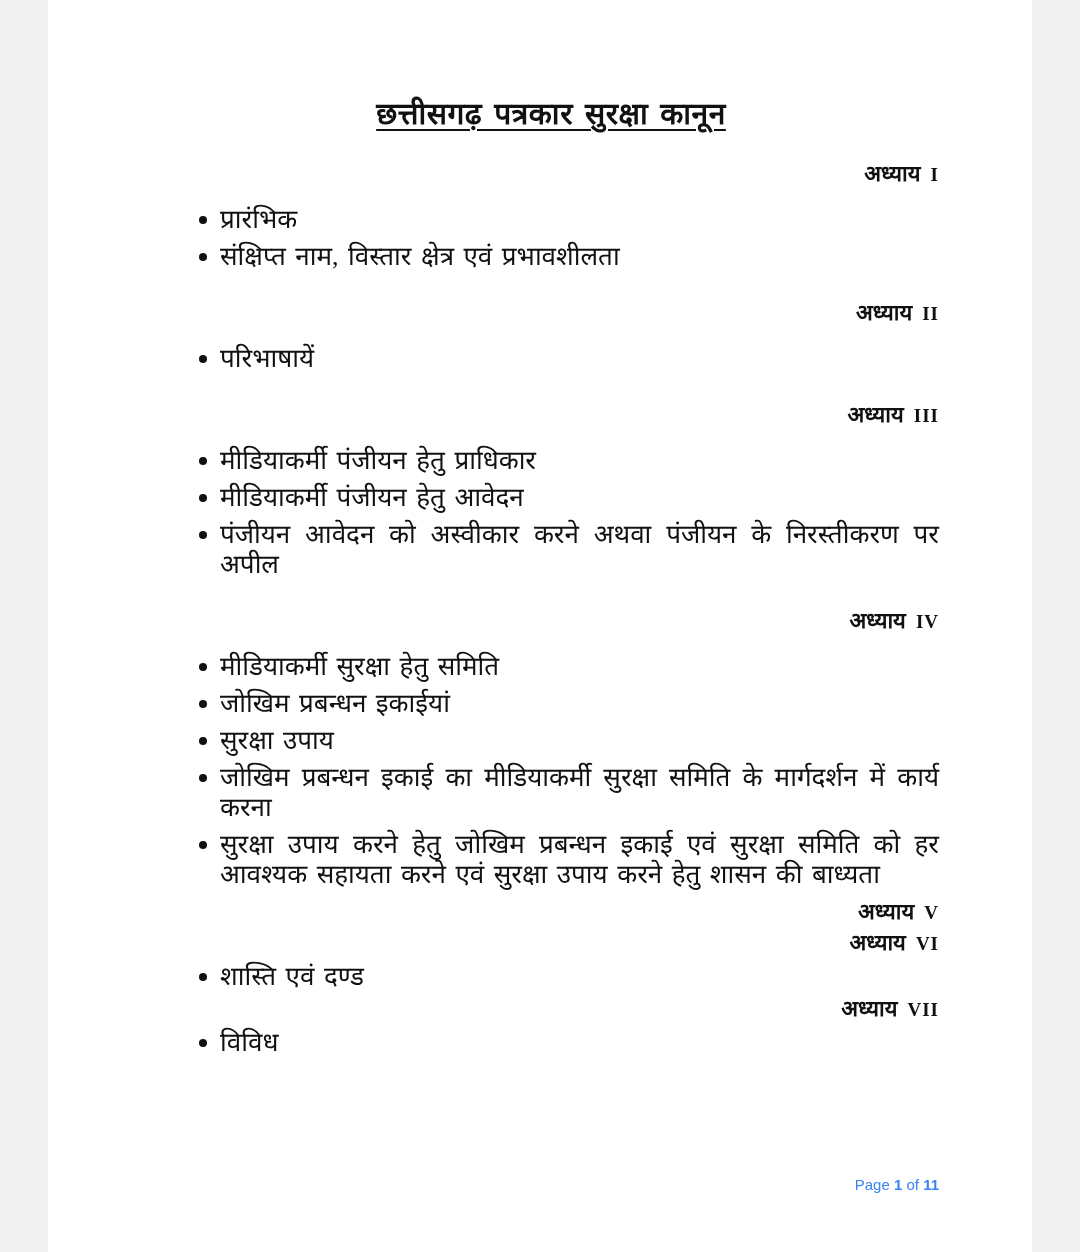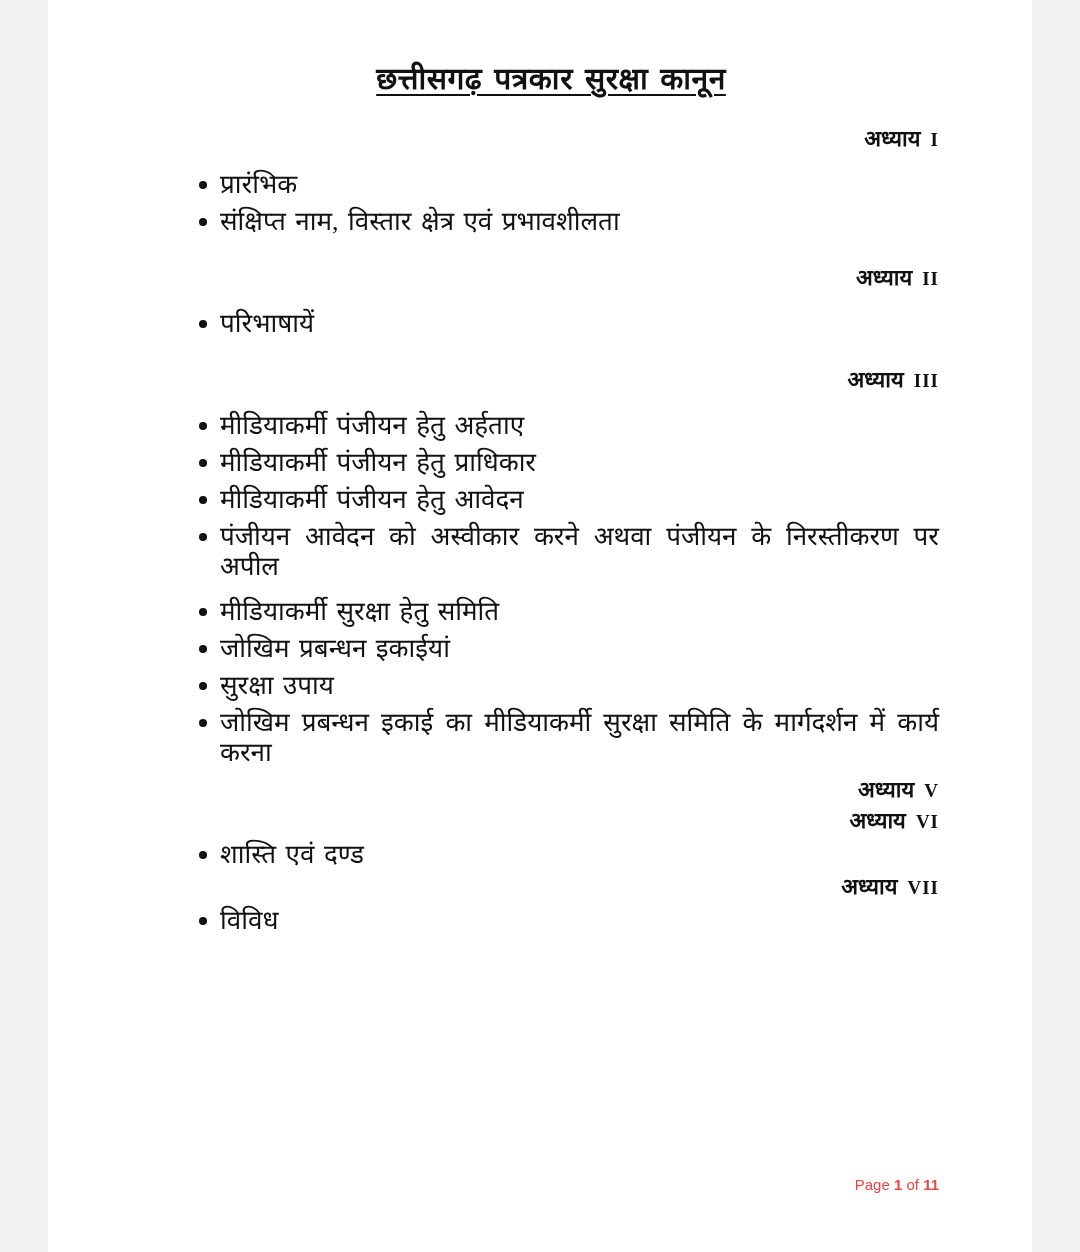--- a/index.html
+++ b/index.html
@@ -16,21 +16,21 @@
     width: 984px;
     height: 1252px;
     margin: 0 auto;
     background: #ffffff;
     box-sizing: border-box;
     padding: 0 93px 0 115px;
     overflow: hidden;
   }
   .doc-title {
     margin: 0;
-    padding-top: 57px;
+    padding-top: 92px;
     text-align: center;
     font-size: 30px;
     font-weight: bold;
     text-decoration: underline;
     text-underline-offset: 5px;
     text-decoration-thickness: 2px;
     word-spacing: 4px;
     letter-spacing: 0.5px;
   }
   .section-heading {
@@ -77,21 +77,21 @@
     height: 8px;
     border-radius: 50%;
     background: #111111;
   }
   .page-footer {
     position: absolute;
     top: 1176px;
     right: 93px;
     font-family: "Liberation Sans", sans-serif;
     font-size: 15px;
-    color: #ef4444;
+    color: #3b82f6;
     white-space: pre;
   }
   .page-footer .bold { font-weight: bold; }
 </style>
 </head>
 <body>
 
 <div class="paper">
 
   <h1 class="doc-title">छत्तीसगढ़ पत्रकार सुरक्षा कानून</h1>
@@ -114,33 +114,36 @@
     <ul class="items">
           <li class="item">परिभाषायें</li>
         </ul>
   </div>
 
   <div class="section">
     <h2 class="section-heading">
       <span class="heading-word">अध्याय</span><span class="heading-numeral">III</span>
     </h2>
     <ul class="items">
-          <li class="item">मीडियाकर्मी पंजीयन हेतु अर्हताए</li>
           <li class="item">मीडियाकर्मी पंजीयन हेतु प्राधिकार</li>
           <li class="item">मीडियाकर्मी पंजीयन हेतु आवेदन</li>
           <li class="item">पंजीयन आवेदन को अस्वीकार करने अथवा पंजीयन के निरस्तीकरण पर अपील</li>
         </ul>
   </div>
 
   <div class="section">
+    <h2 class="section-heading">
+      <span class="heading-word">अध्याय</span><span class="heading-numeral">IV</span>
+    </h2>
     <ul class="items">
           <li class="item">मीडियाकर्मी सुरक्षा हेतु समिति</li>
           <li class="item">जोखिम प्रबन्धन इकाईयां</li>
           <li class="item">सुरक्षा उपाय</li>
           <li class="item">जोखिम प्रबन्धन इकाई का मीडियाकर्मी सुरक्षा समिति के मार्गदर्शन में कार्य करना</li>
+          <li class="item">सुरक्षा उपाय करने हेतु जोखिम प्रबन्धन इकाई एवं सुरक्षा समिति को हर आवश्यक सहायता करने एवं सुरक्षा उपाय करने हेतु शासन की बाध्यता</li>
         </ul>
   </div>
 
   <div class="section section--tight">
     <h2 class="section-heading">
       <span class="heading-word">अध्याय</span><span class="heading-numeral">V</span>
     </h2>
   </div>
 
   <div class="section section--tight">

